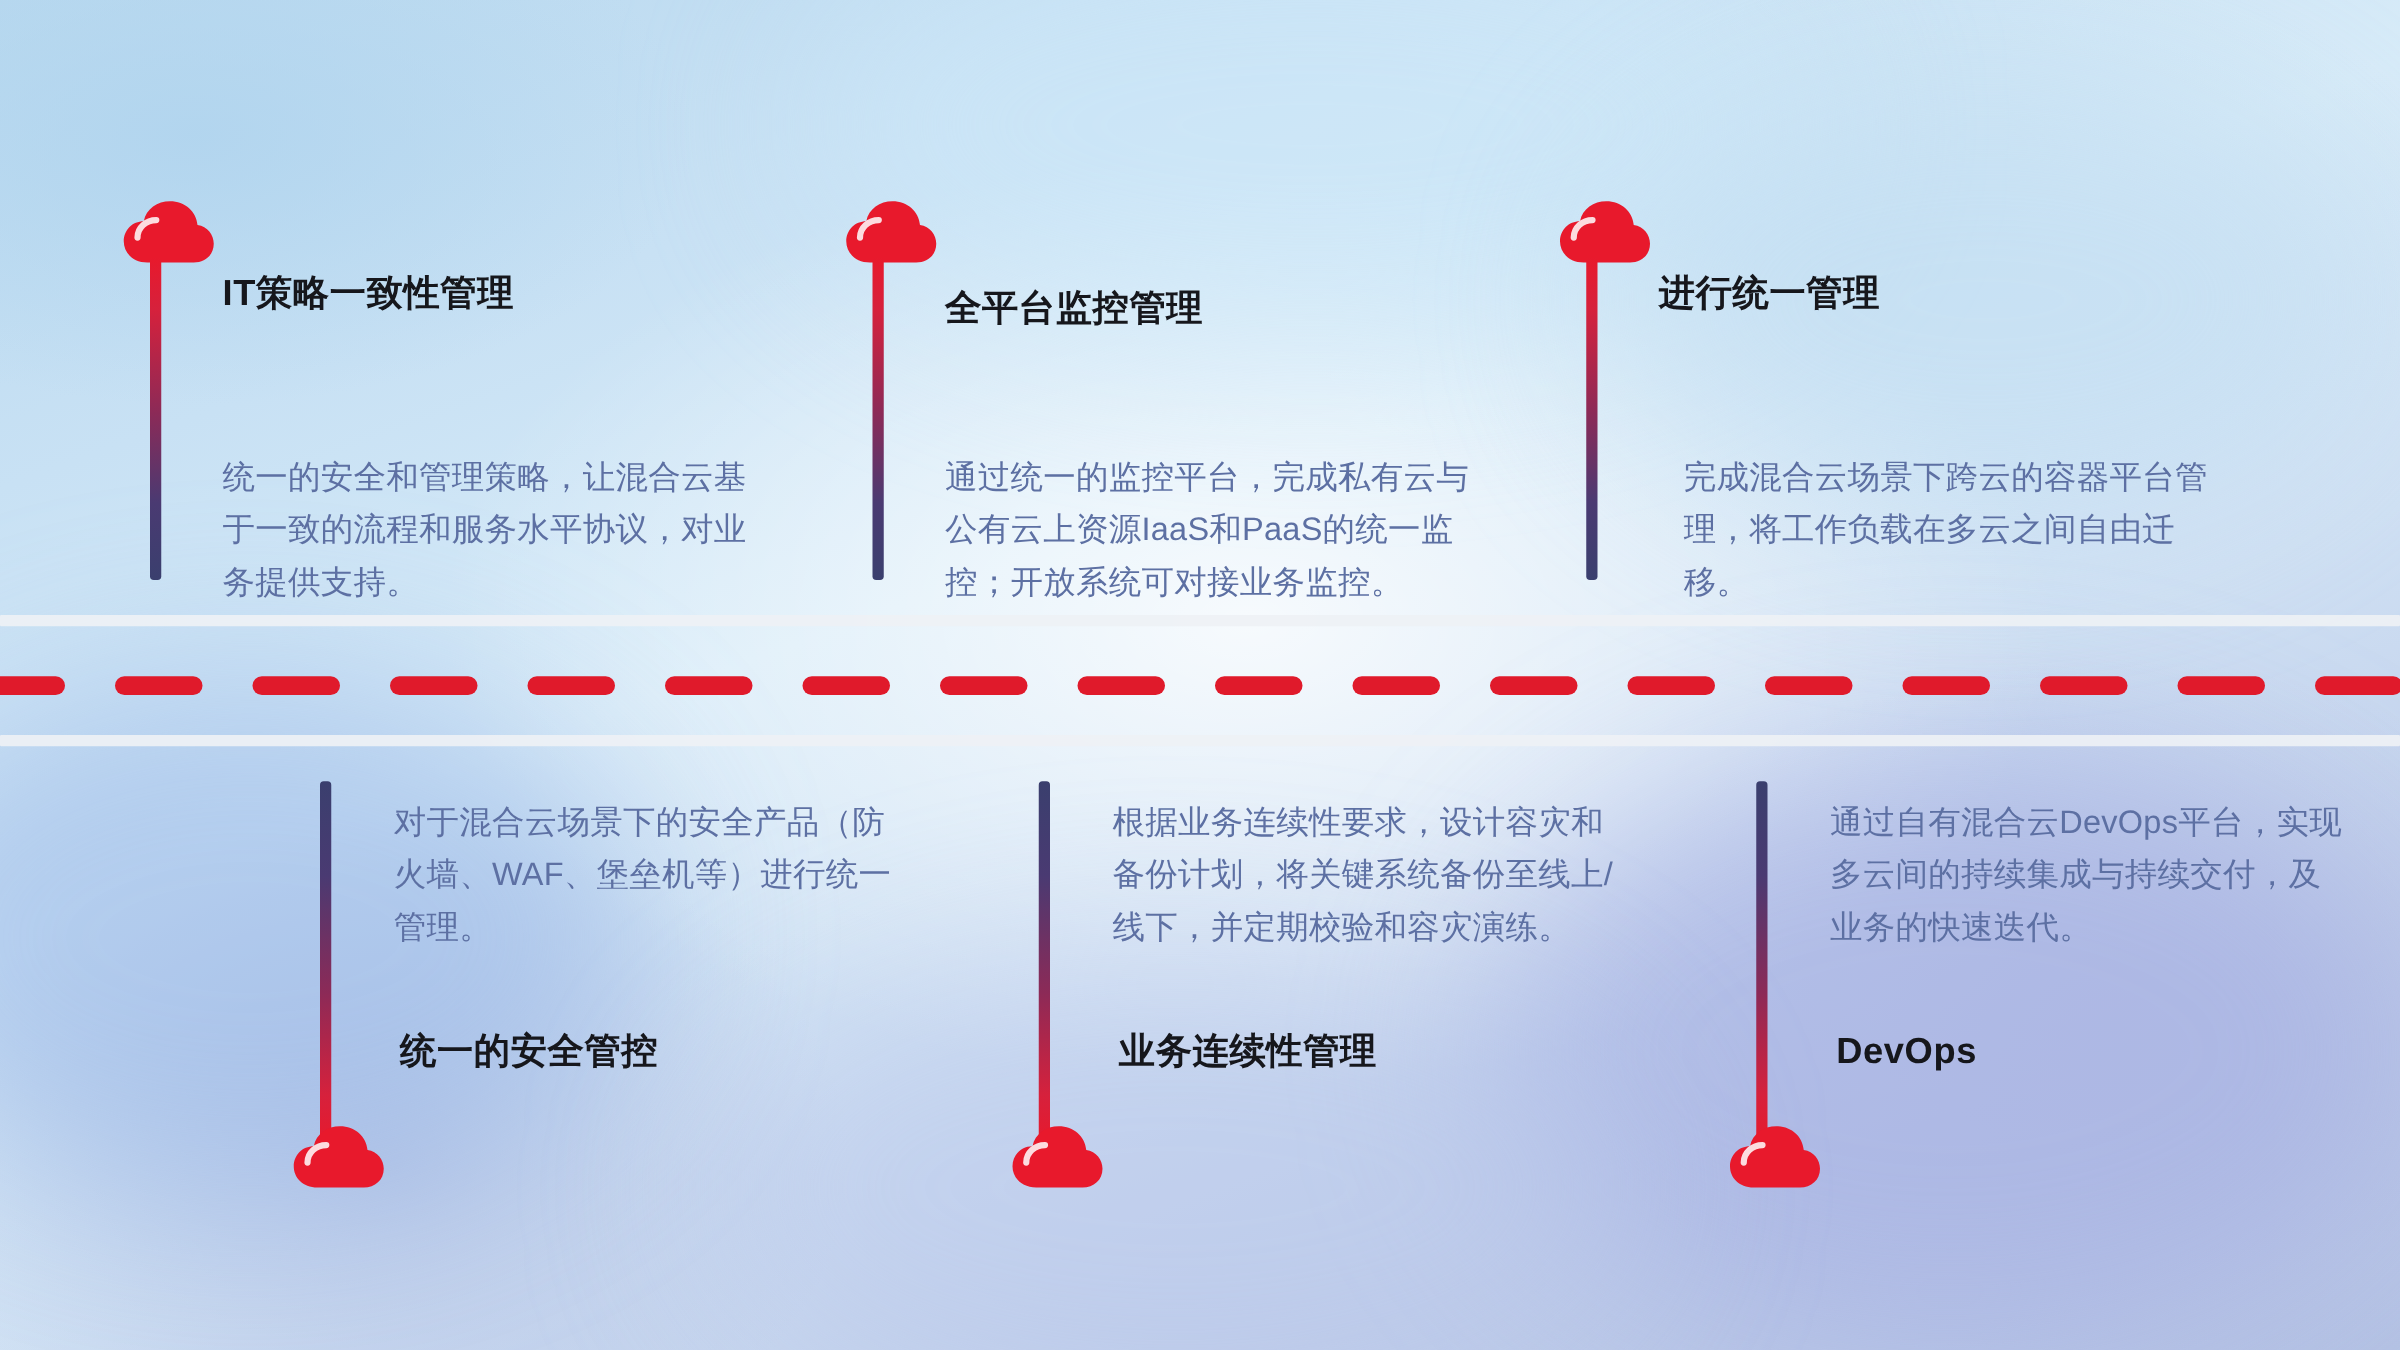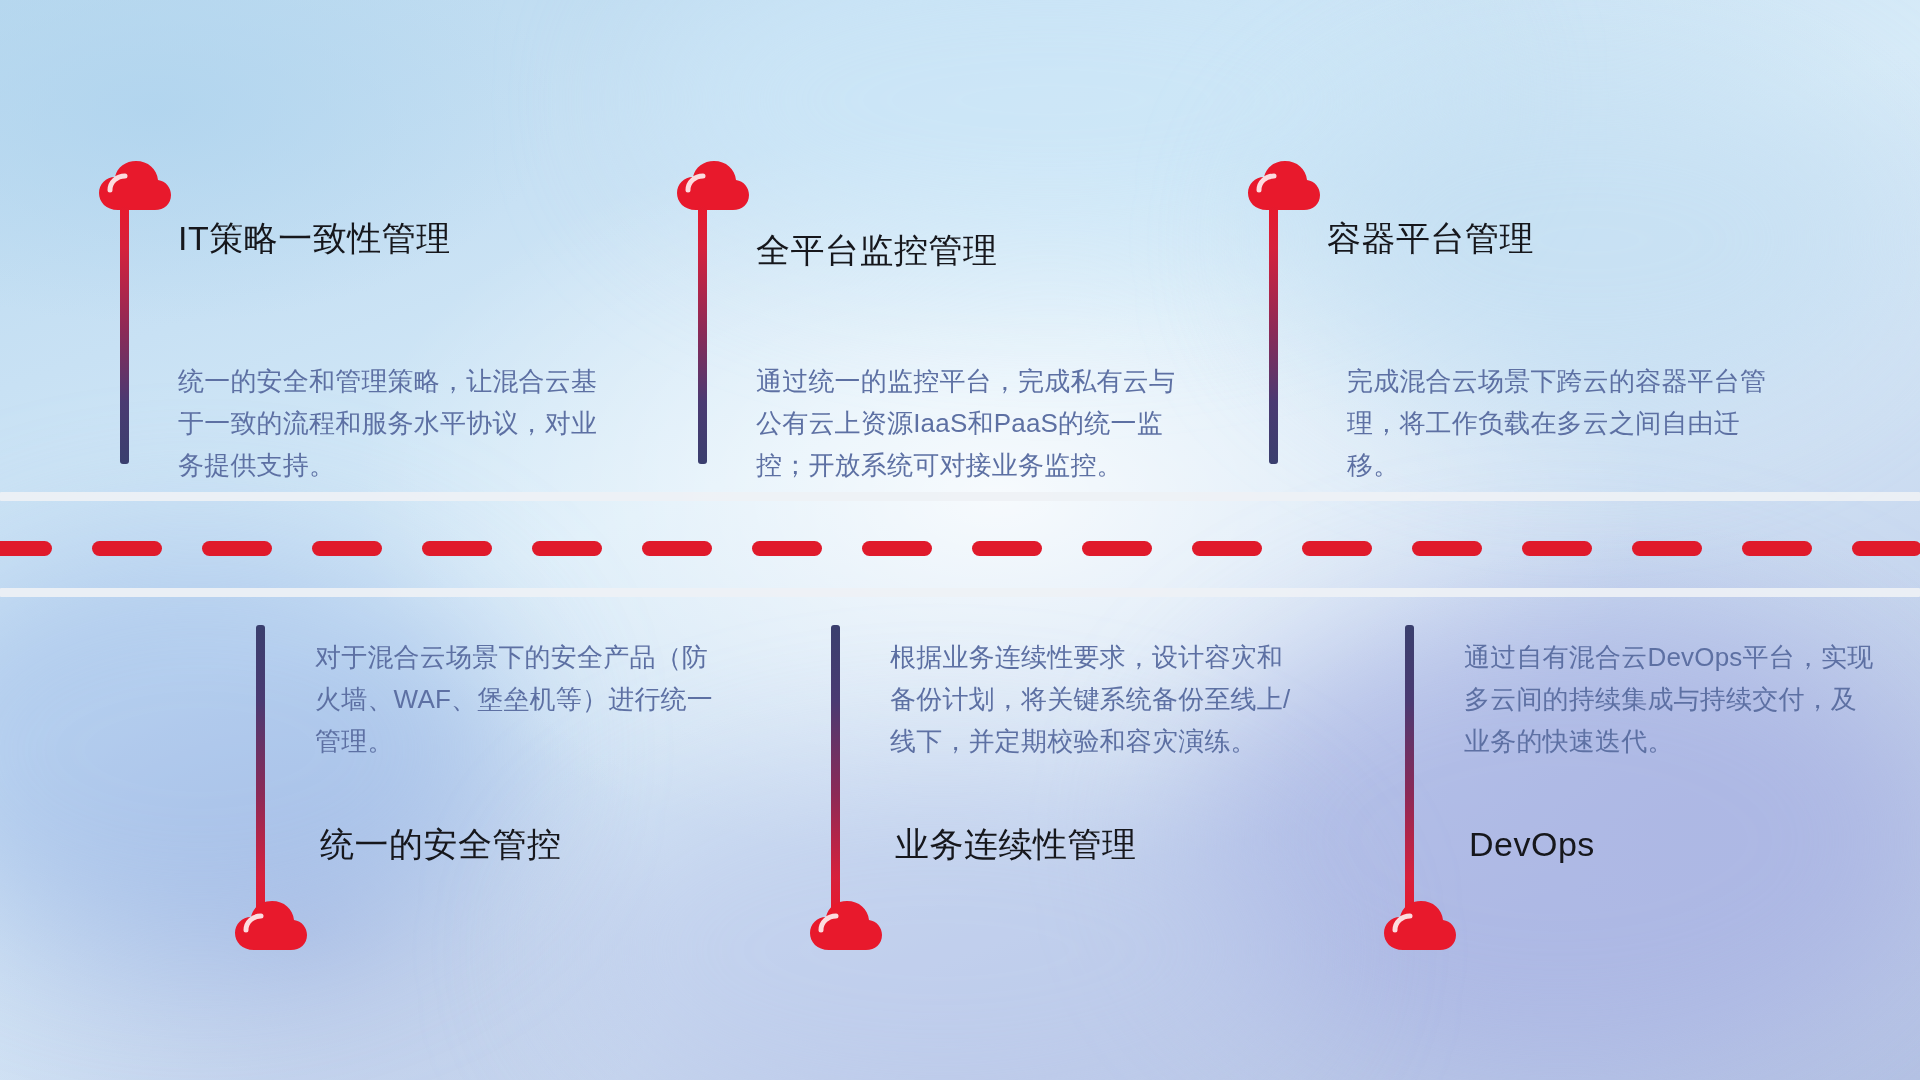--- a/index.html
+++ b/index.html
@@ -41,21 +41,21 @@
   
   .cloud{position:absolute;width:74px;height:52px;}
   .cloud svg{display:block;width:74px;height:52px;}
 
   
   .stem{position:absolute;width:9px;border-radius:3px;}
   .stem.down{background:linear-gradient(180deg,#e8192c 0%,#d6213c 16%,#8c2a57 48%,#4a3a72 76%,#3a3f6e 100%);}
   .stem.up{background:linear-gradient(180deg,#3a3f6e 0%,#4a3a72 26%,#8c2a57 58%,#d6213c 86%,#e8192c 100%);}
 
   .title{
-    position:absolute;font-size:34px;font-weight:400;color:#16171c;
+    position:absolute;font-size:29px;font-weight:700;color:#16171c;
     letter-spacing:.5px;white-space:nowrap;line-height:1.1;
   }
   .body{
     position:absolute;font-size:26px;line-height:1.62;color:#5d70a3;
     font-weight:400;letter-spacing:.2px;width:420px;
   }
   .body.narrow{width:410px;}
 </style>
 </head>
 <body>
@@ -93,21 +93,21 @@
   </div>
 
   <div class="col">
     <div class="cloud" style="left:1247px;top:160px;">
       <svg viewBox="0 0 74 52" xmlns="http://www.w3.org/2000/svg">
         <path d="M20 50 C8 50 1 42 1 33 C1 24 8 17 17 17 C19 7 28 1 38 1 C50 1 59 9 60 20 C68 21 73 28 73 35 C73 44 66 50 57 50 Z" fill="#e8192c"></path>
         <path d="M12 30 C12 22 19 16 27 16" stroke="#ffffff" stroke-width="5" stroke-linecap="round" fill="none" opacity=".85"></path>
       </svg>
     </div>
     <div class="stem down" style="left:1269px;top:206px;height:258px;"></div>
-    <div class="title" style="left:1327px;top:220px;">容器平台管理</div>
+    <div class="title" style="left:1327px;top:220px;">进行统一管理</div>
     <div class="body" style="left:1327px;top:360px;margin-left:20px;">完成混合云场景下跨云的容器平台管理，将工作负载在多云之间自由迁移。</div>
   </div>
 
   <div class="divider-band">
     <div class="rule-white top"></div>
     <div class="dashes" id="dash-track">
         <span class="dash" style="left: -18px;"></span>
         <span class="dash" style="left: 92px;"></span>
         <span class="dash" style="left: 202px;"></span>
         <span class="dash" style="left: 312px;"></span>

